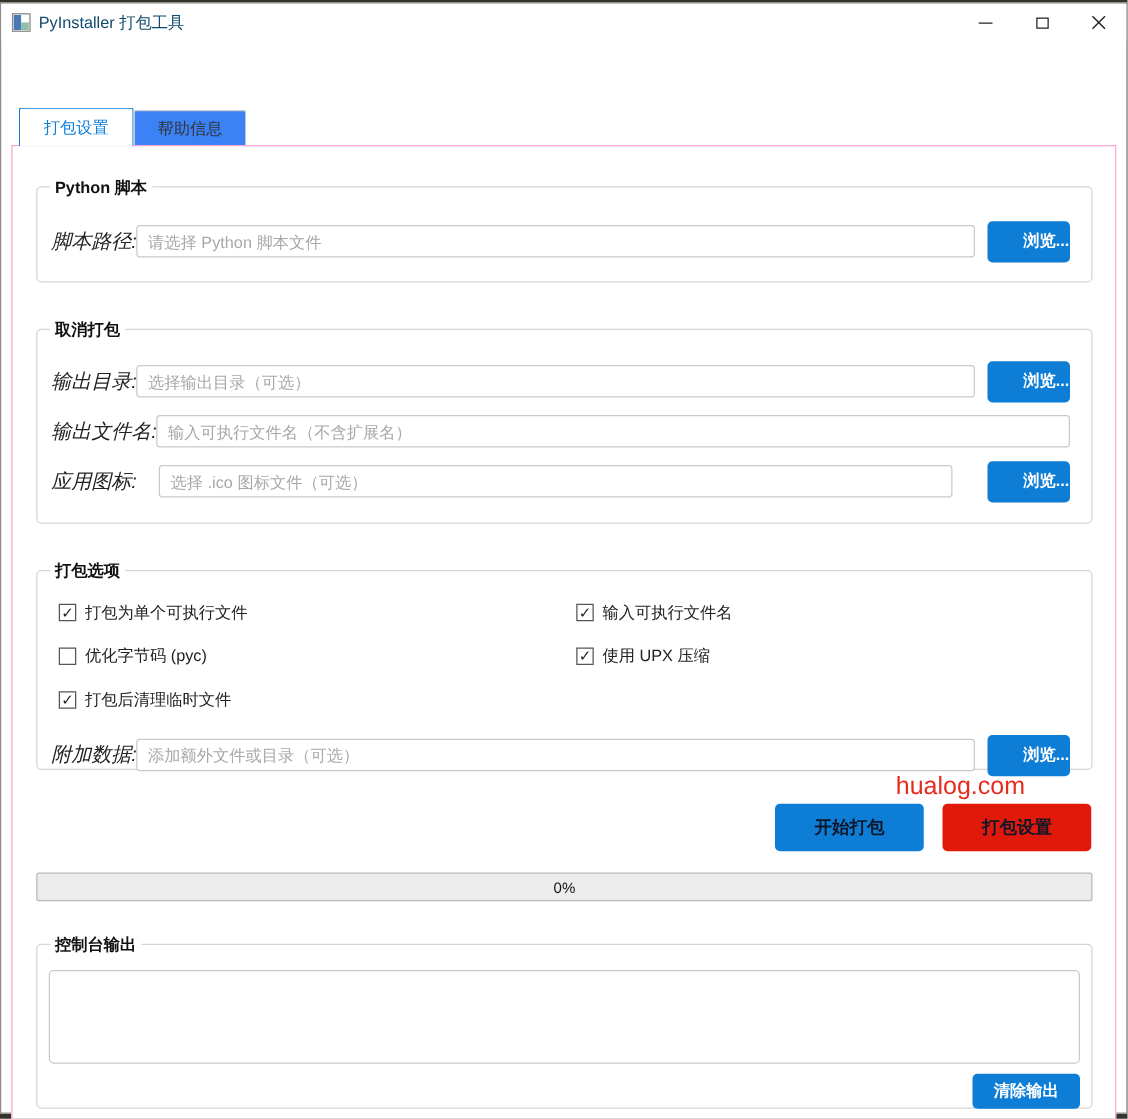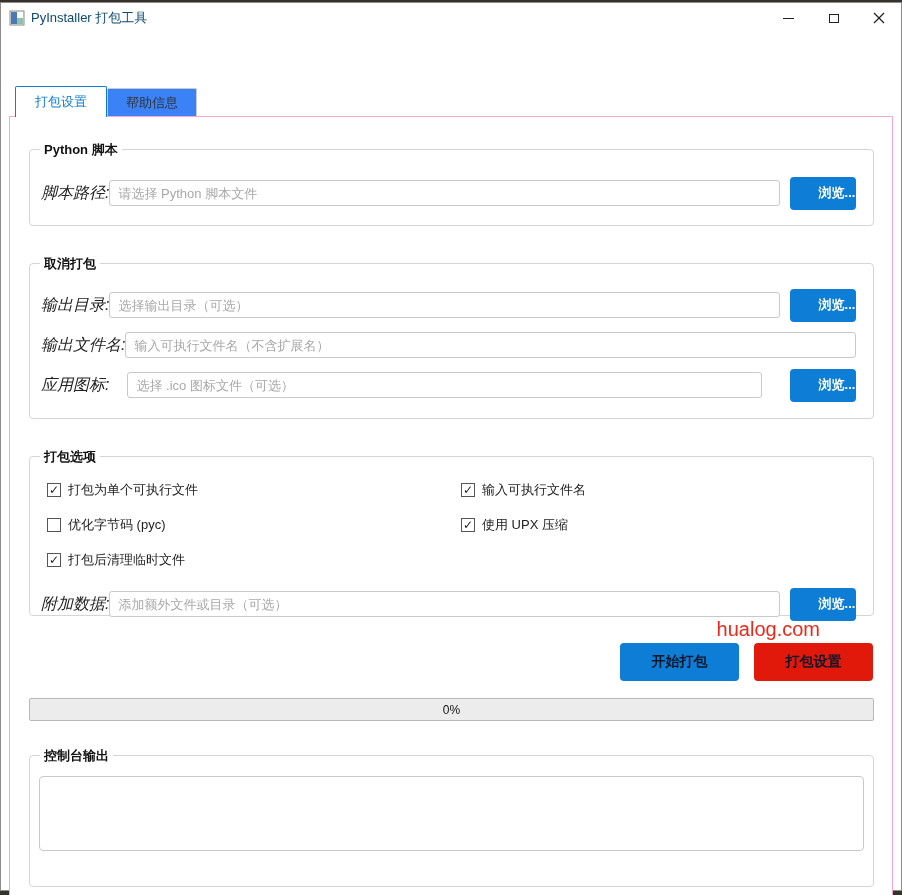--- a/index.html
+++ b/index.html
@@ -172,20 +172,23 @@
     </div>
 
     <div class="progress">
       <div class="fill" style="width: 0%;"></div>
       <div class="ptext">0%</div>
     </div>
 
     <div class="groupbox g4">
       <span class="gtitle">控制台输出</span>
       <textarea class="console-area" readonly="" style=""></textarea>
+      <div class="clearrow">
+        <button class="clearbtn">清除输出</button>
+      </div>
     </div>
 
   </div>
 
   <div class="statusbar">
     <span class="status-text">就绪</span>
     <svg class="grip" width="12" height="12" viewBox="0 0 12 12">
       <rect x="9" y="1" width="2" height="2" fill="#a8a8a8"></rect>
       <rect x="9" y="5" width="2" height="2" fill="#a8a8a8"></rect>
       <rect x="9" y="9" width="2" height="2" fill="#a8a8a8"></rect>

